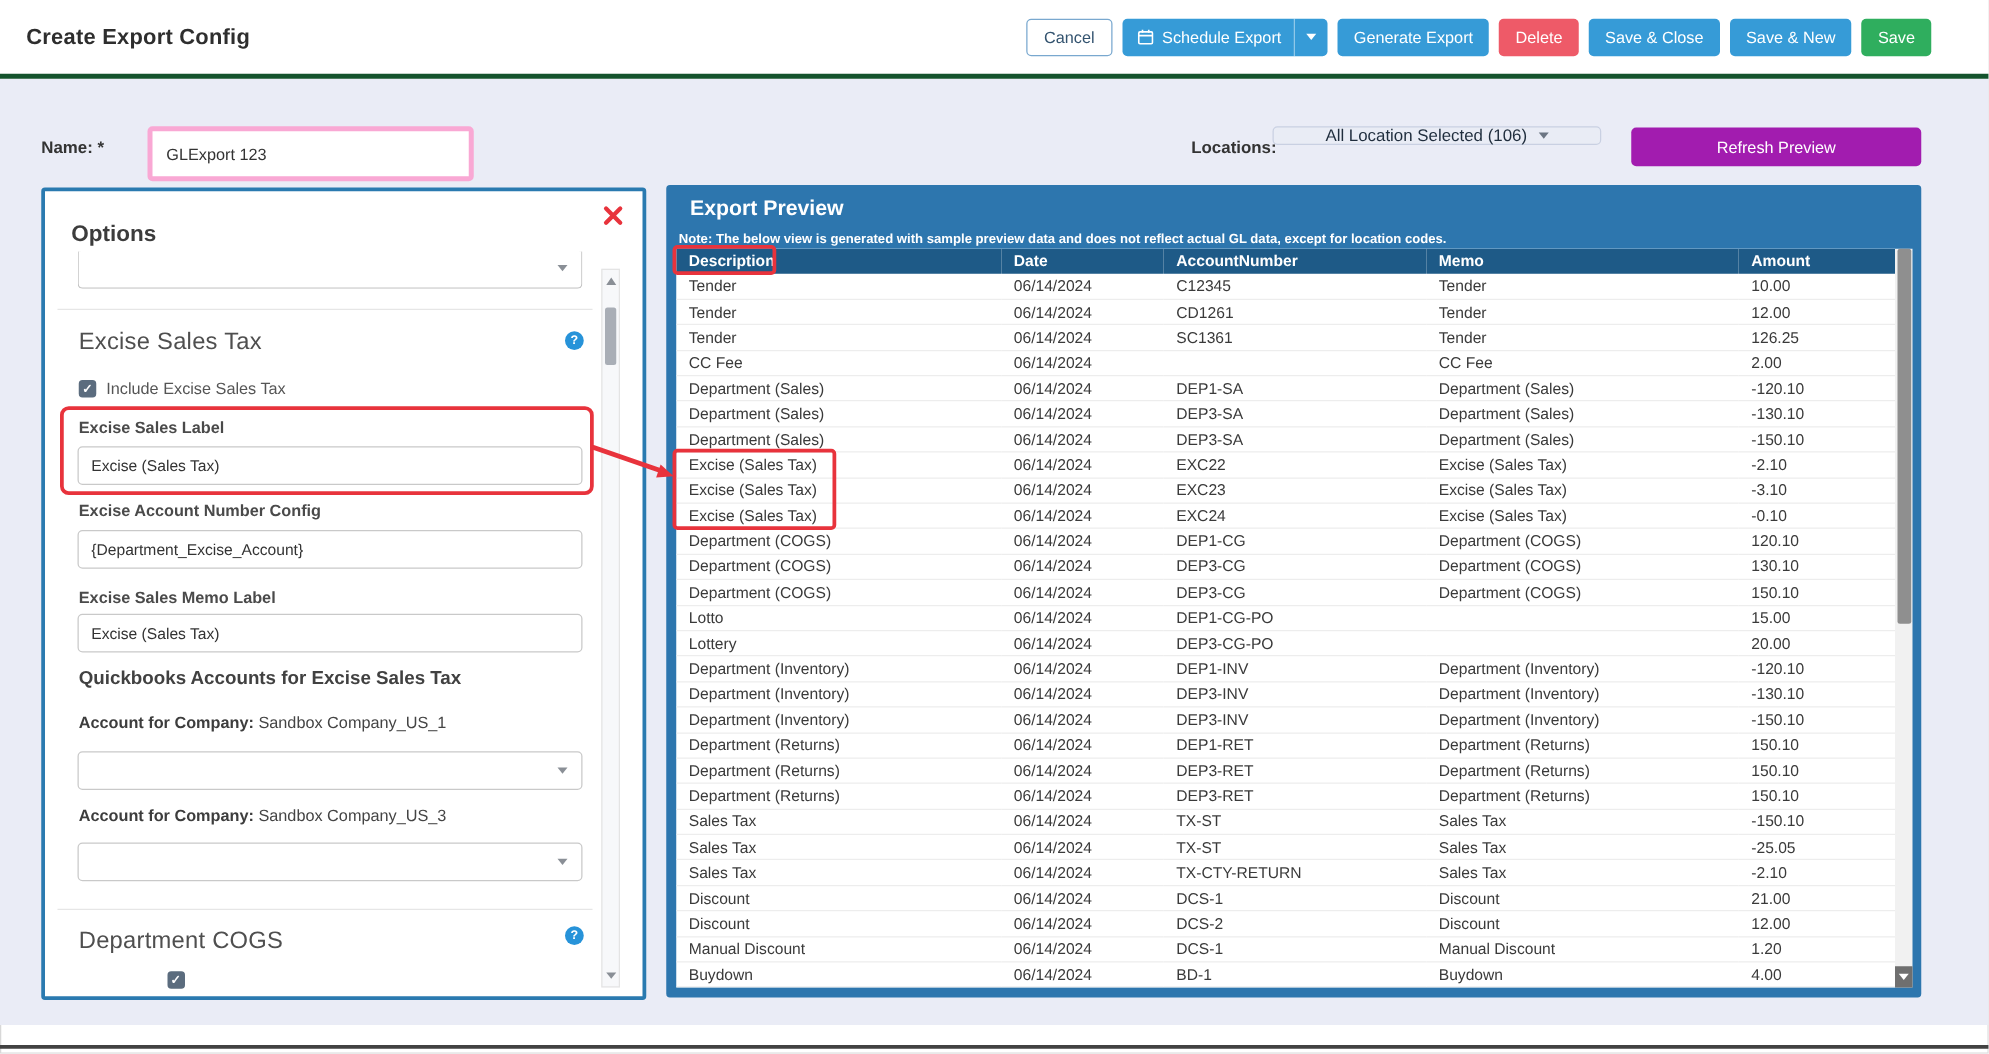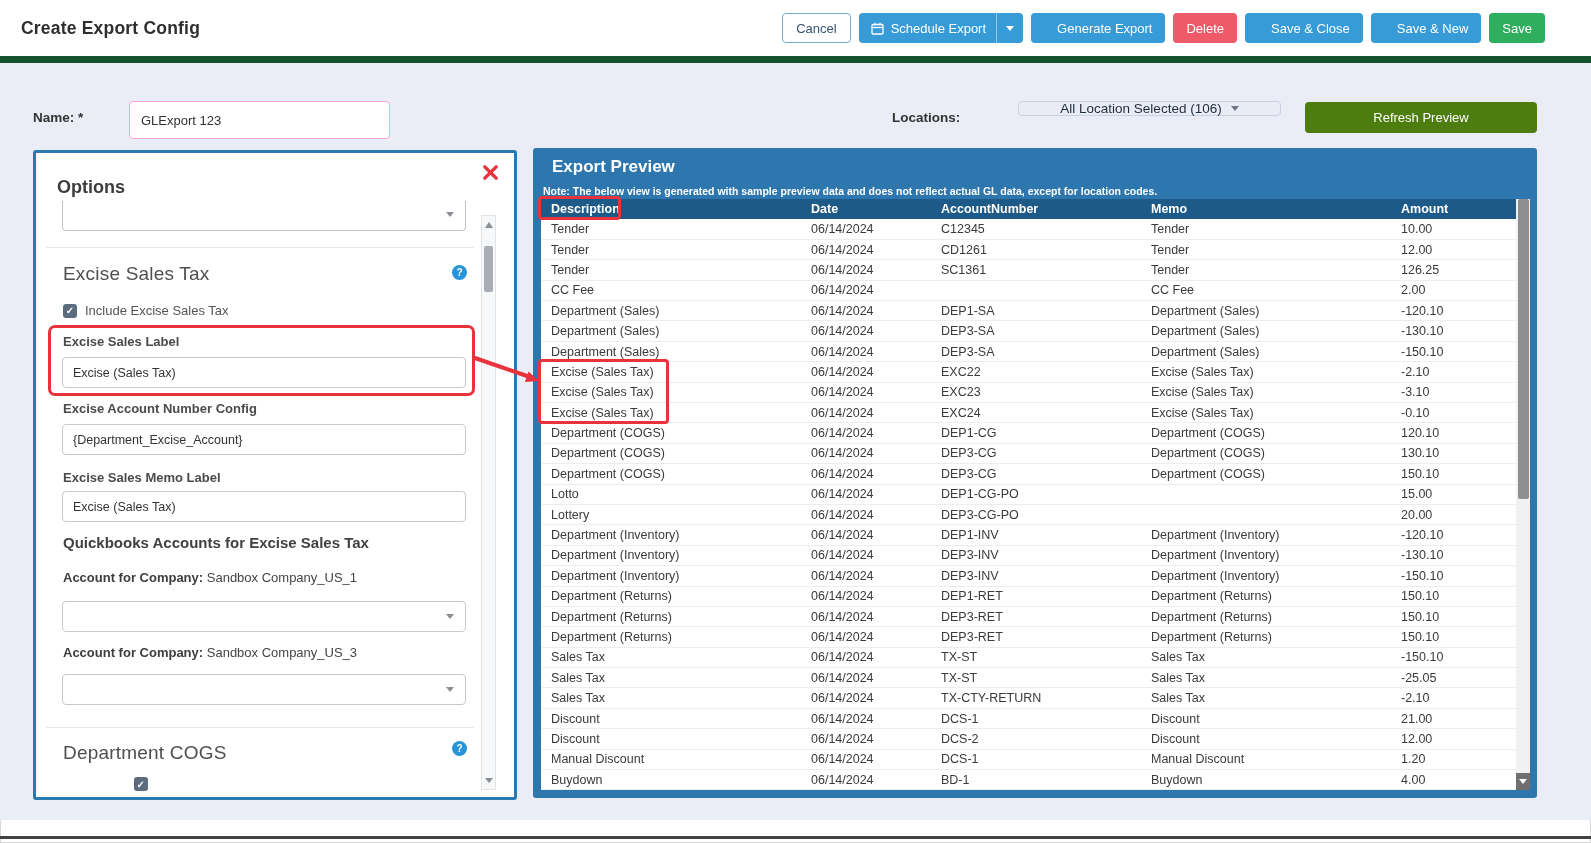--- a/index.html
+++ b/index.html
@@ -1,51 +1,51 @@
 <!DOCTYPE html>
 <html><head>
 <meta charset="utf-8">
 <style>
   * { margin:0; padding:0; box-sizing:border-box; }
   html,body { width:1591px; height:843px; background:#fff; font-family:"Liberation Sans", sans-serif; }
   .app { position:relative; width:1591px; height:843px; background:#fff; overflow:hidden; outline:1px solid #d8d8d8; outline-offset:-1px; }
 
   
-  .topbar { position:absolute; left:0; top:0; width:100%; height:63px; background:#fff; border-bottom:7px solid #14532d;
+  .topbar { position:absolute; left:0; top:0; width:100%; height:63px; background:#fff; border-bottom:4px solid #14532d;
             display:flex; align-items:center; justify-content:space-between; padding:0 46px 0 21px; z-index:5; }
   .page-title { font-size:17.5px; font-weight:700; color:#2e2e2e; letter-spacing:.2px; }
   .btns { display:flex; gap:8px; align-items:center; }
   .btn { height:30px; border:none; border-radius:4px; font-family:inherit; font-size:13px; display:inline-flex; align-items:center; justify-content:center; padding:0 13px; cursor:pointer; white-space:nowrap; }
   .btn-outline { background:#fff; border:1px solid #79a8cf; color:#33536f; }
-  .btn-blue { background:#369bd7; color:#fff;padding-left:26px; }
+  .btn-blue { background:#369bd7; color:#fff; }
   .btn-red { background:#ee5a68; color:#fff; }
   .btn-green { background:#2fae5e; color:#fff; }
   .split { padding:0; }
   .split-main { display:flex; align-items:center; gap:7px; padding:0 10px 0 12px; height:100%; }
   .split-sep { width:1px; height:30px; background:rgba(255,255,255,.45); }
   .split-caret { display:flex; align-items:center; justify-content:center; padding:0 9px; height:100%; }
 
   .tri { display:inline-block; width:0; height:0; border-left:4px solid transparent; border-right:4px solid transparent; }
   .tri-down { border-top:5px solid #6b7583; }
   .tri-down.white { border-top-color:#fff; }
   .tri-down.grey { border-top-color:#8a8f96; }
   .tri-up.grey { border-bottom:6px solid #8a8f96; border-left:4px solid transparent; border-right:4px solid transparent; }
 
   
   .content-bg { position:absolute; left:0; top:63px; width:100%; height:757px; background:#eaecf6; }
   .bottom-line { position:absolute; left:0; top:836px; width:100%; height:3px; background:#424242; }
 
   
   .name-label { position:absolute; left:33px; top:110px; font-size:13.5px; font-weight:700; color:#333; z-index:6; }
-  .name-input { position:absolute; left:129px; top:101px; width:261px; height:33px; border:1px solid #f9a8d4; border-radius:4px;
+  .name-input { position:absolute; left:118px; top:101px; width:261px; height:33px; border:4px solid #f9a8d4; border-radius:4px;
                 padding:18px 11px; font-size:13px; color:#333; background:#fff; font-family:inherit; z-index:6; }
-  .loc-label { position:absolute; left:892px; top:110px; font-size:13.5px; font-weight:700; color:#333; z-index:6; }
+  .loc-label { position:absolute; left:953px; top:110px; font-size:13.5px; font-weight:700; color:#333; z-index:6; }
   .loc-select { position:absolute; left:1018px; top:101px; width:263px; height:15px; background:#e9ecf5; border:1px solid #c9d0e2;
                 border-radius:4px; display:flex; align-items:center; justify-content:center; gap:9px; font-size:13.5px; color:#1f2d3d; cursor:pointer; z-index:6; }
-  .refresh-btn { position:absolute; left:1305px; top:102px; width:232px; height:31px; background:#4d7c0f; color:#fff; border:none;
+  .refresh-btn { position:absolute; left:1305px; top:102px; width:232px; height:31px; background:#a21caf; color:#fff; border:none;
                  border-radius:4px; font-size:13px; font-family:inherit; cursor:pointer; z-index:6; }
 
   
   .options-panel { position:absolute; left:33px; top:150px; width:484px; height:650px; background:#fff;
                    border:3px solid #2a7ab0; border-radius:3px; overflow:hidden; z-index:6; }
   .op-title { position:absolute; left:21px; top:24px; font-size:18px; font-weight:600; color:#3c3c3c; }
   .op-close { position:absolute; right:15px; top:11px; cursor:pointer; line-height:0; }
   .op-cutselect { position:absolute; left:26px; top:48px; width:404px; height:30px; border:1px solid #c4c4c4; border-top:none;
                   border-radius:0 0 4px 4px; background:#fff; cursor:pointer; }
   .op-cutselect .sel-caret { position:absolute; right:11px; top:11px; }

